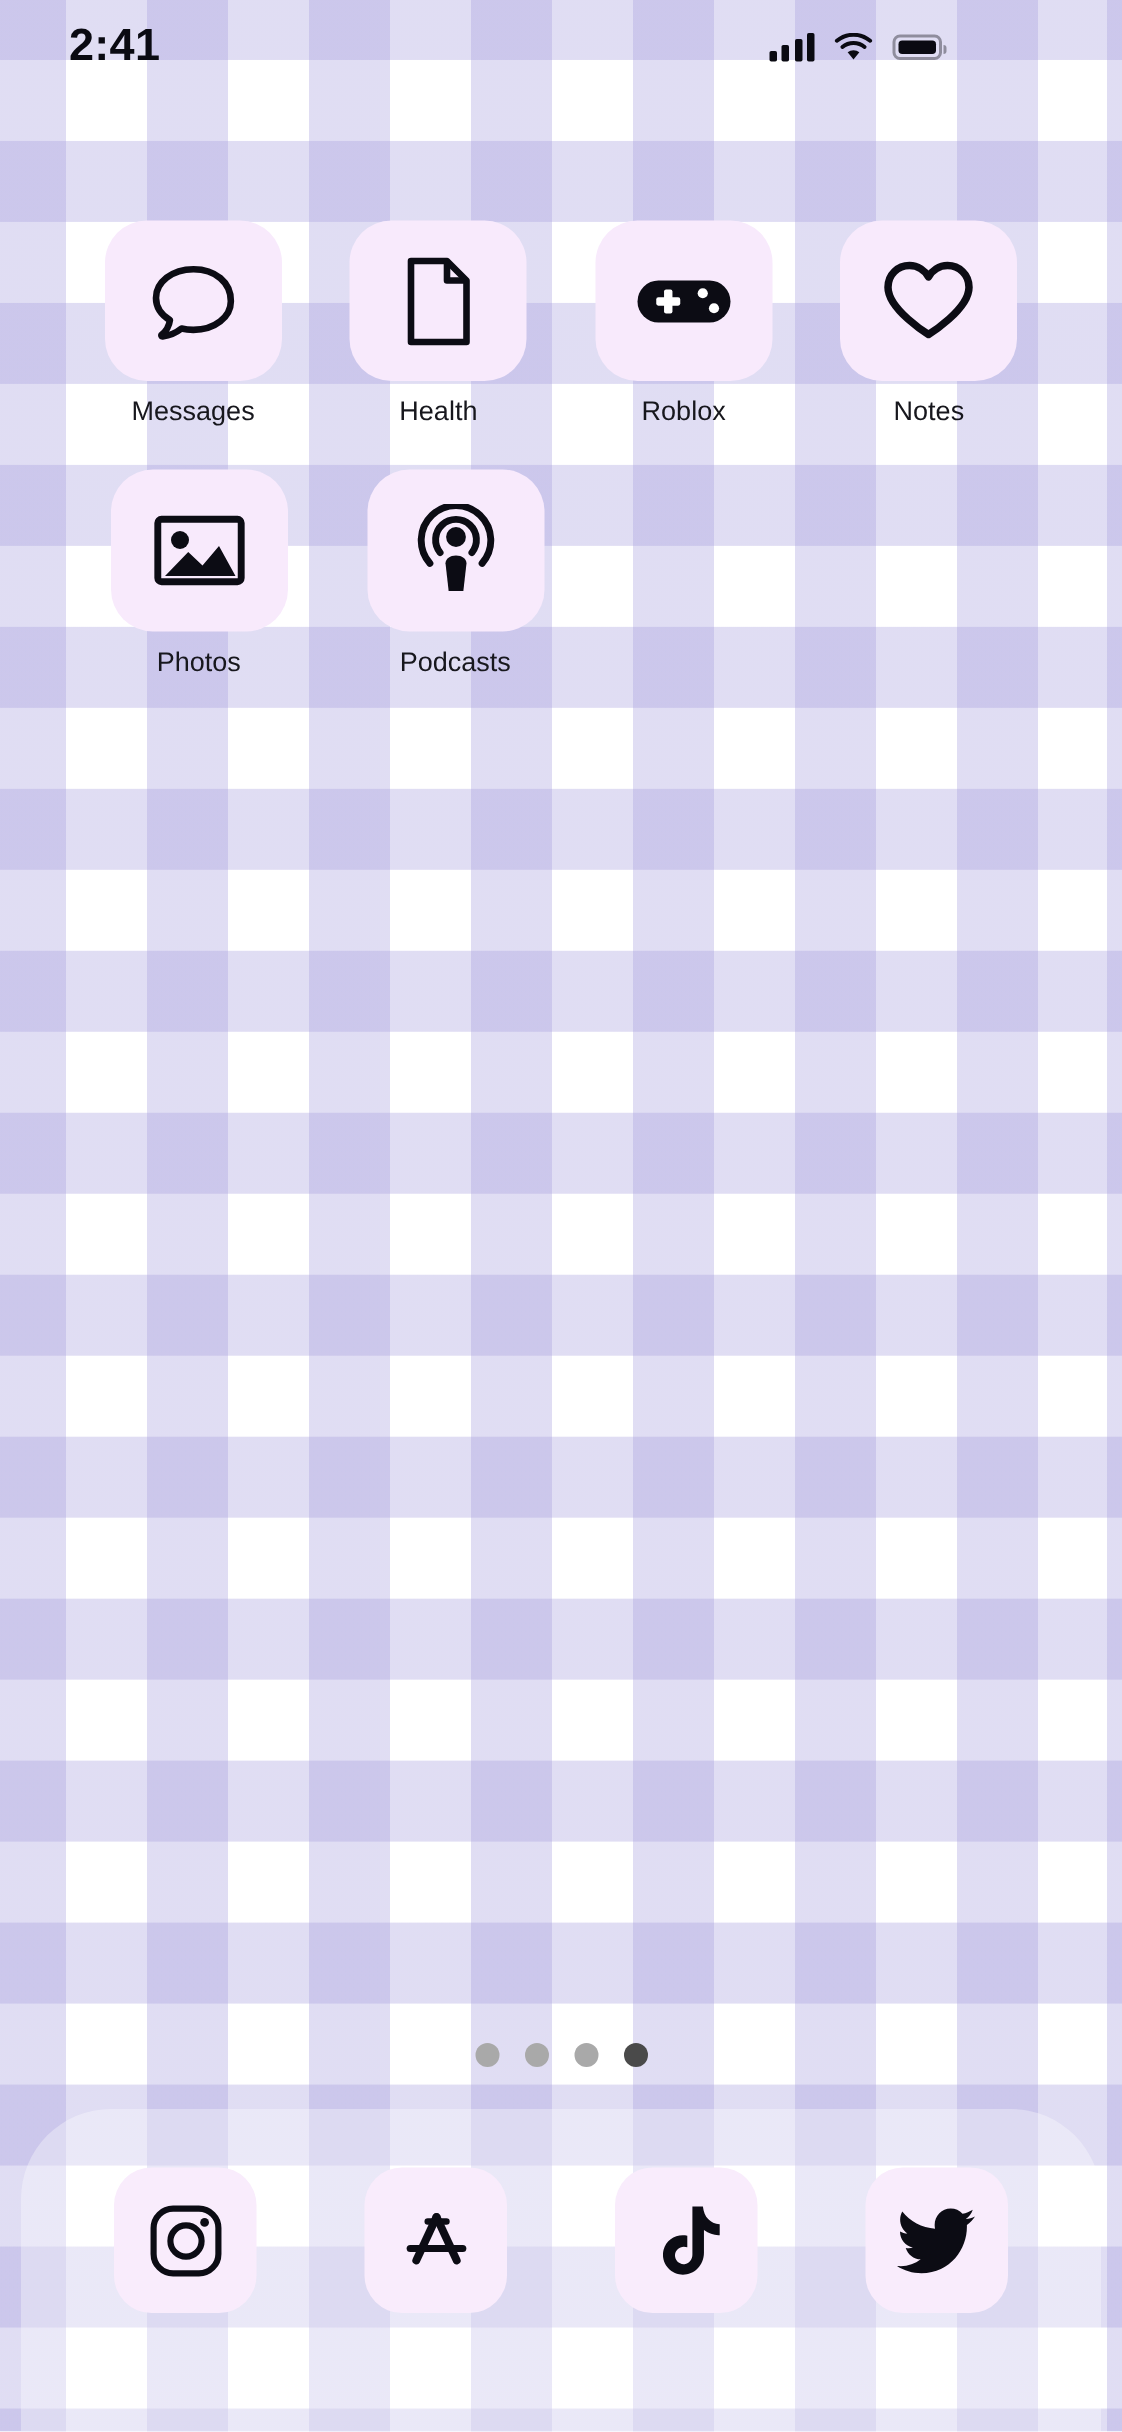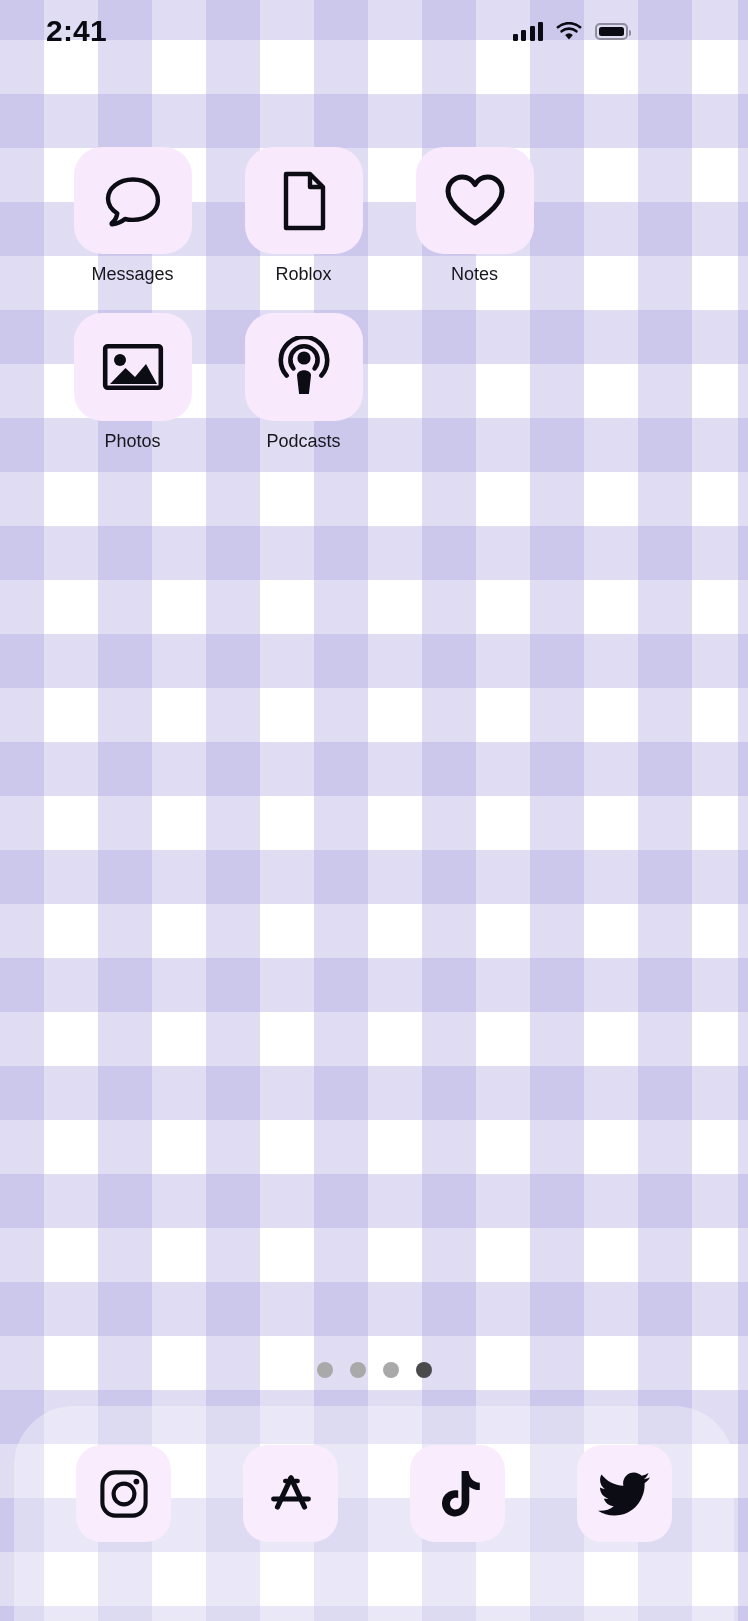--- a/index.html
+++ b/index.html
@@ -174,23 +174,35 @@
         <div class="app-label">Messages</div>
       </div>
 
       <div class="app">
         <div class="tile">
           <svg class="glyph" width="52" height="62" viewBox="0 0 52 62">
             <path d="M8 4 H32 L45 17 V58 H8 Z" fill="none" stroke="#0c0c14" stroke-width="4.4" stroke-linejoin="round"></path>
             <path d="M32 4 V17 H45" fill="none" stroke="#0c0c14" stroke-width="4.4" stroke-linejoin="round"></path>
           </svg>
         </div>
+        <div class="app-label">Health</div>
+      </div>
+
+      <div class="app">
+        <div class="tile">
+          <svg class="glyph" width="66" height="42" viewBox="0 0 66 42">
+            <rect x="2" y="7" width="62" height="28" rx="14" fill="#0c0c14"></rect>
+            <rect x="14.5" y="18.2" width="16" height="5.6" rx="1.4" fill="#ffffff"></rect>
+            <rect x="19.7" y="13" width="5.6" height="16" rx="1.4" fill="#ffffff"></rect>
+            <circle cx="45.5" cy="15.5" r="3.4" fill="#ffffff"></circle>
+            <circle cx="53" cy="25.5" r="3.4" fill="#ffffff"></circle>
+          </svg>
+        </div>
         <div class="app-label">Roblox</div>
       </div>
-
 
       <div class="app">
         <div class="tile">
           <svg class="glyph" width="64" height="58" viewBox="0 0 64 58">
             <path d="M32 51 C32 51 5 34.5 5 19.5 C5 11 11.6 5 19.3 5 C25 5 29.6 8.4 32 12.6
                      C34.4 8.4 39 5 44.7 5 C52.4 5 59 11 59 19.5 C59 34.5 32 51 32 51 Z" fill="none" stroke="#0c0c14" stroke-width="5" stroke-linejoin="round"></path>
           </svg>
         </div>
         <div class="app-label">Notes</div>
       </div>

